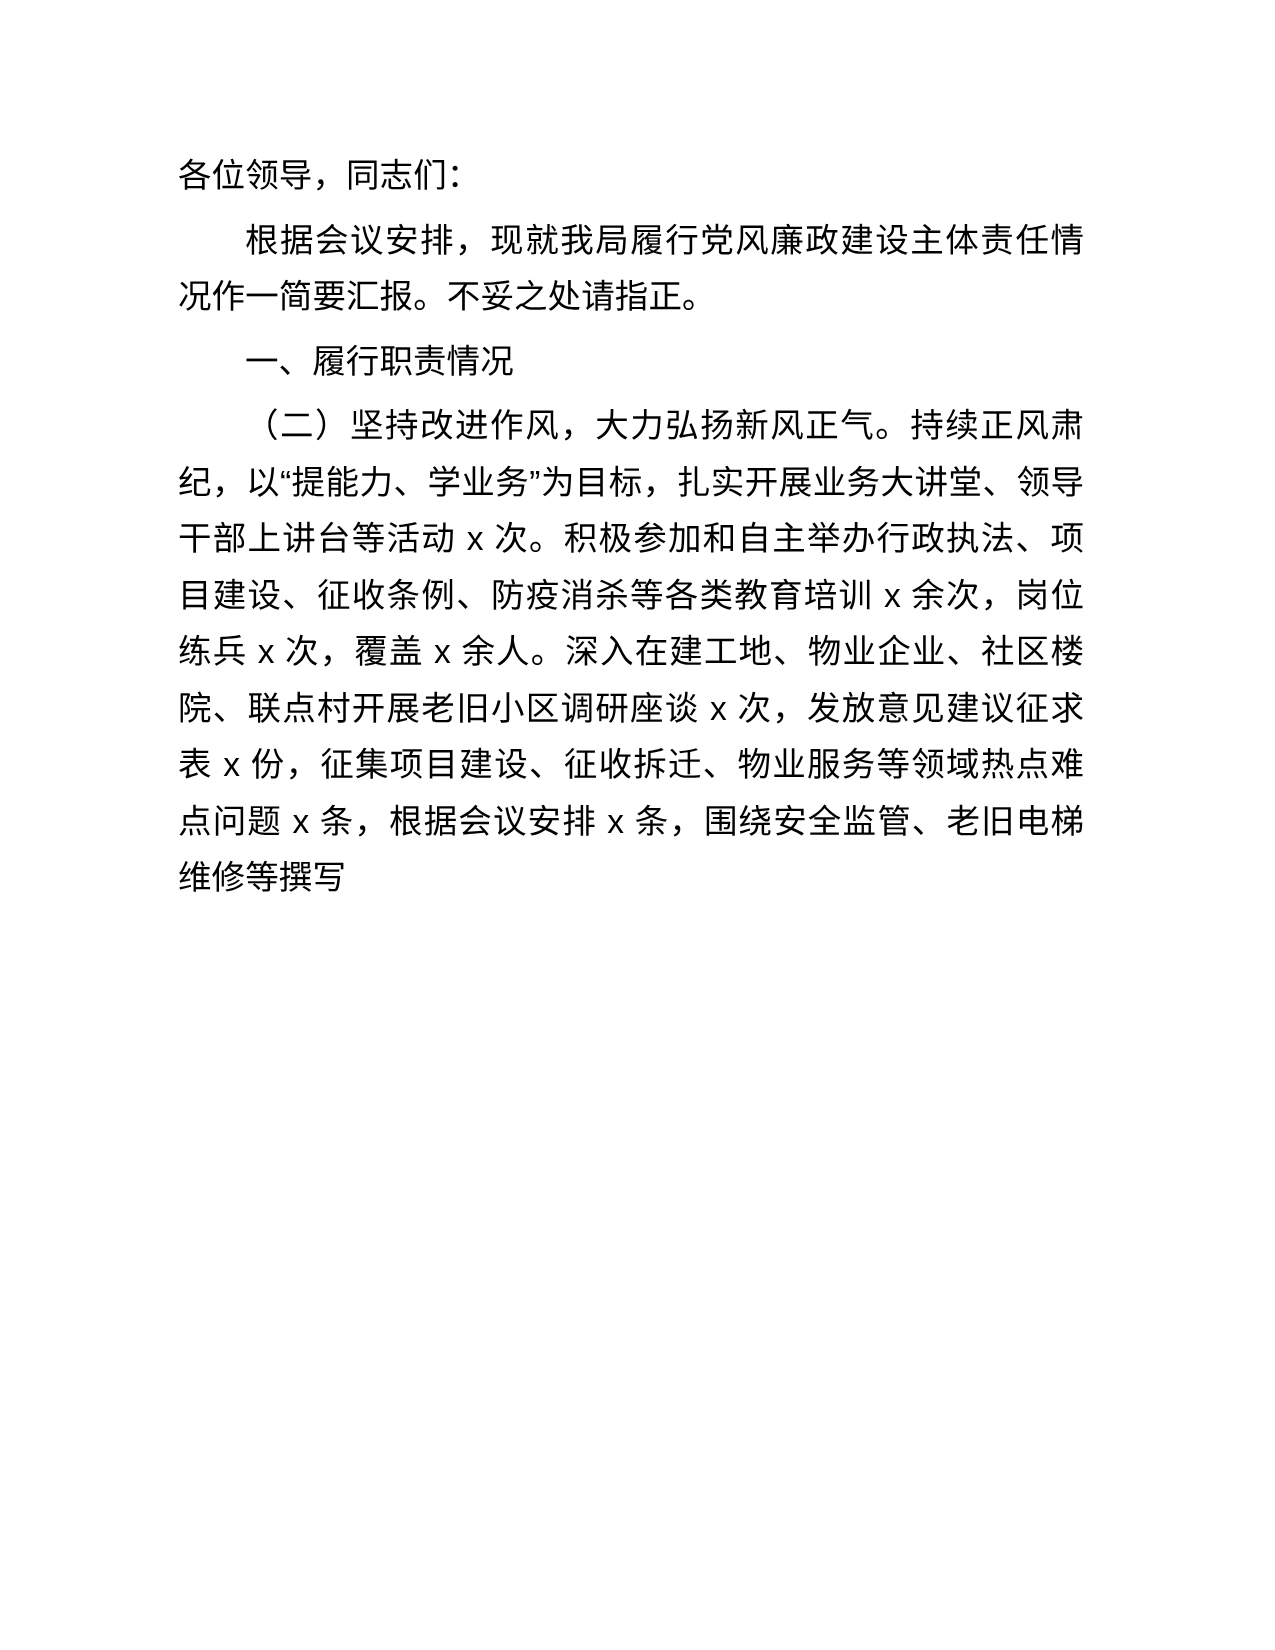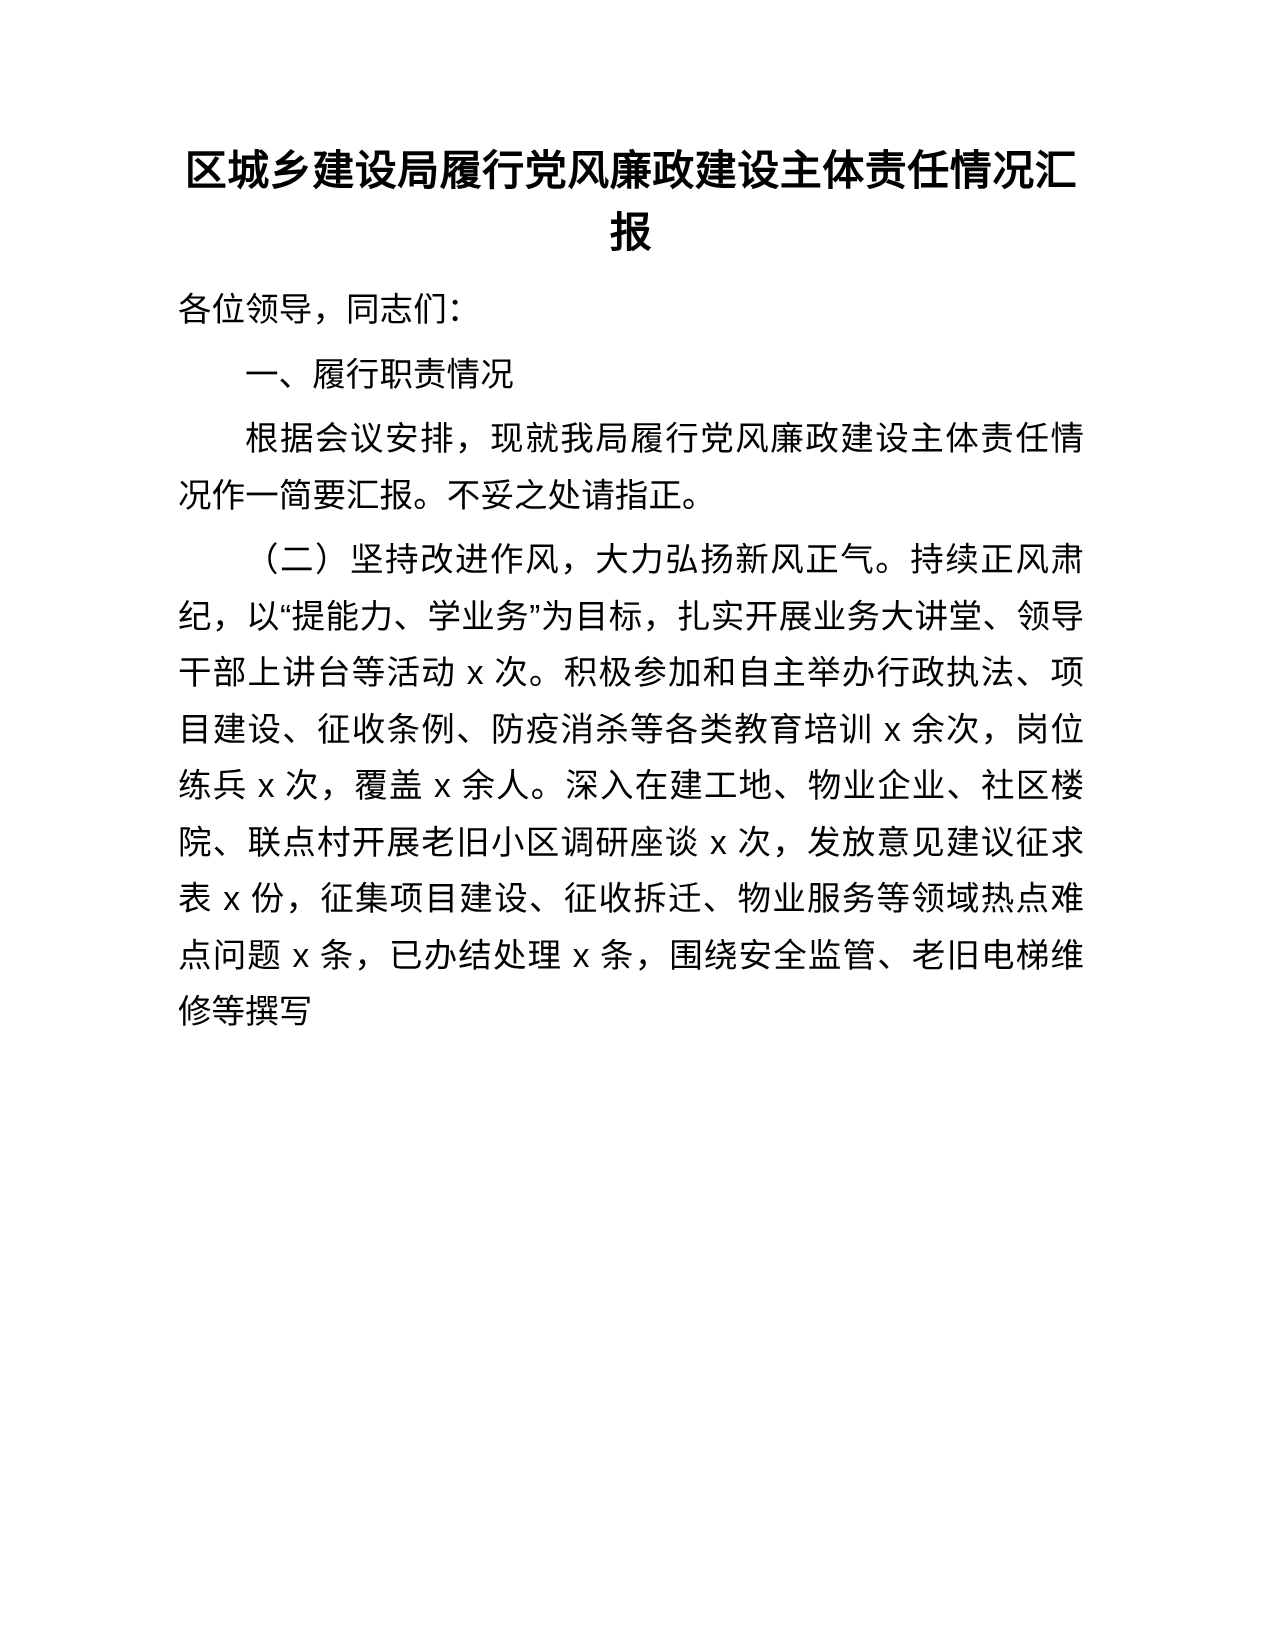--- a/index.html
+++ b/index.html
@@ -51,25 +51,24 @@
   .para.salutation {
     text-indent: 0;
   }
 </style>
 </head>
 <body>
 
 <div class="page">
   <div class="content">
 
-    <h1 class="doc-title">区城乡建设局履行党风廉政建设主体责任情况汇报</h1>
 
     <p class="para salutation">各位领导，同志们：</p>
 
+    <p class="para indent">根据会议安排，现就我局履行党风廉政建设主体责任情况作一简要汇报。不妥之处请指正。</p>
+
     <p class="para indent">一、履行职责情况</p>
 
-    <p class="para indent">根据会议安排，现就我局履行党风廉政建设主体责任情况作一简要汇报。不妥之处请指正。</p>
 
-
-    <p class="para indent">（二）坚持改进作风，大力弘扬新风正气。持续正风肃纪，以“提能力、学业务”为目标，扎实开展业务大讲堂、领导干部上讲台等活动 x 次。积极参加和自主举办行政执法、项目建设、征收条例、防疫消杀等各类教育培训 x 余次，岗位练兵 x 次，覆盖 x 余人。深入在建工地、物业企业、社区楼院、联点村开展老旧小区调研座谈 x 次，发放意见建议征求表 x 份，征集项目建设、征收拆迁、物业服务等领域热点难点问题 x 条，已办结处理 x 条，围绕安全监管、老旧电梯维修等撰写</p>
+    <p class="para indent">（二）坚持改进作风，大力弘扬新风正气。持续正风肃纪，以“提能力、学业务”为目标，扎实开展业务大讲堂、领导干部上讲台等活动 x 次。积极参加和自主举办行政执法、项目建设、征收条例、防疫消杀等各类教育培训 x 余次，岗位练兵 x 次，覆盖 x 余人。深入在建工地、物业企业、社区楼院、联点村开展老旧小区调研座谈 x 次，发放意见建议征求表 x 份，征集项目建设、征收拆迁、物业服务等领域热点难点问题 x 条，根据会议安排 x 条，围绕安全监管、老旧电梯维修等撰写</p>
 
   </div>
 </div>
 
 </body></html>

